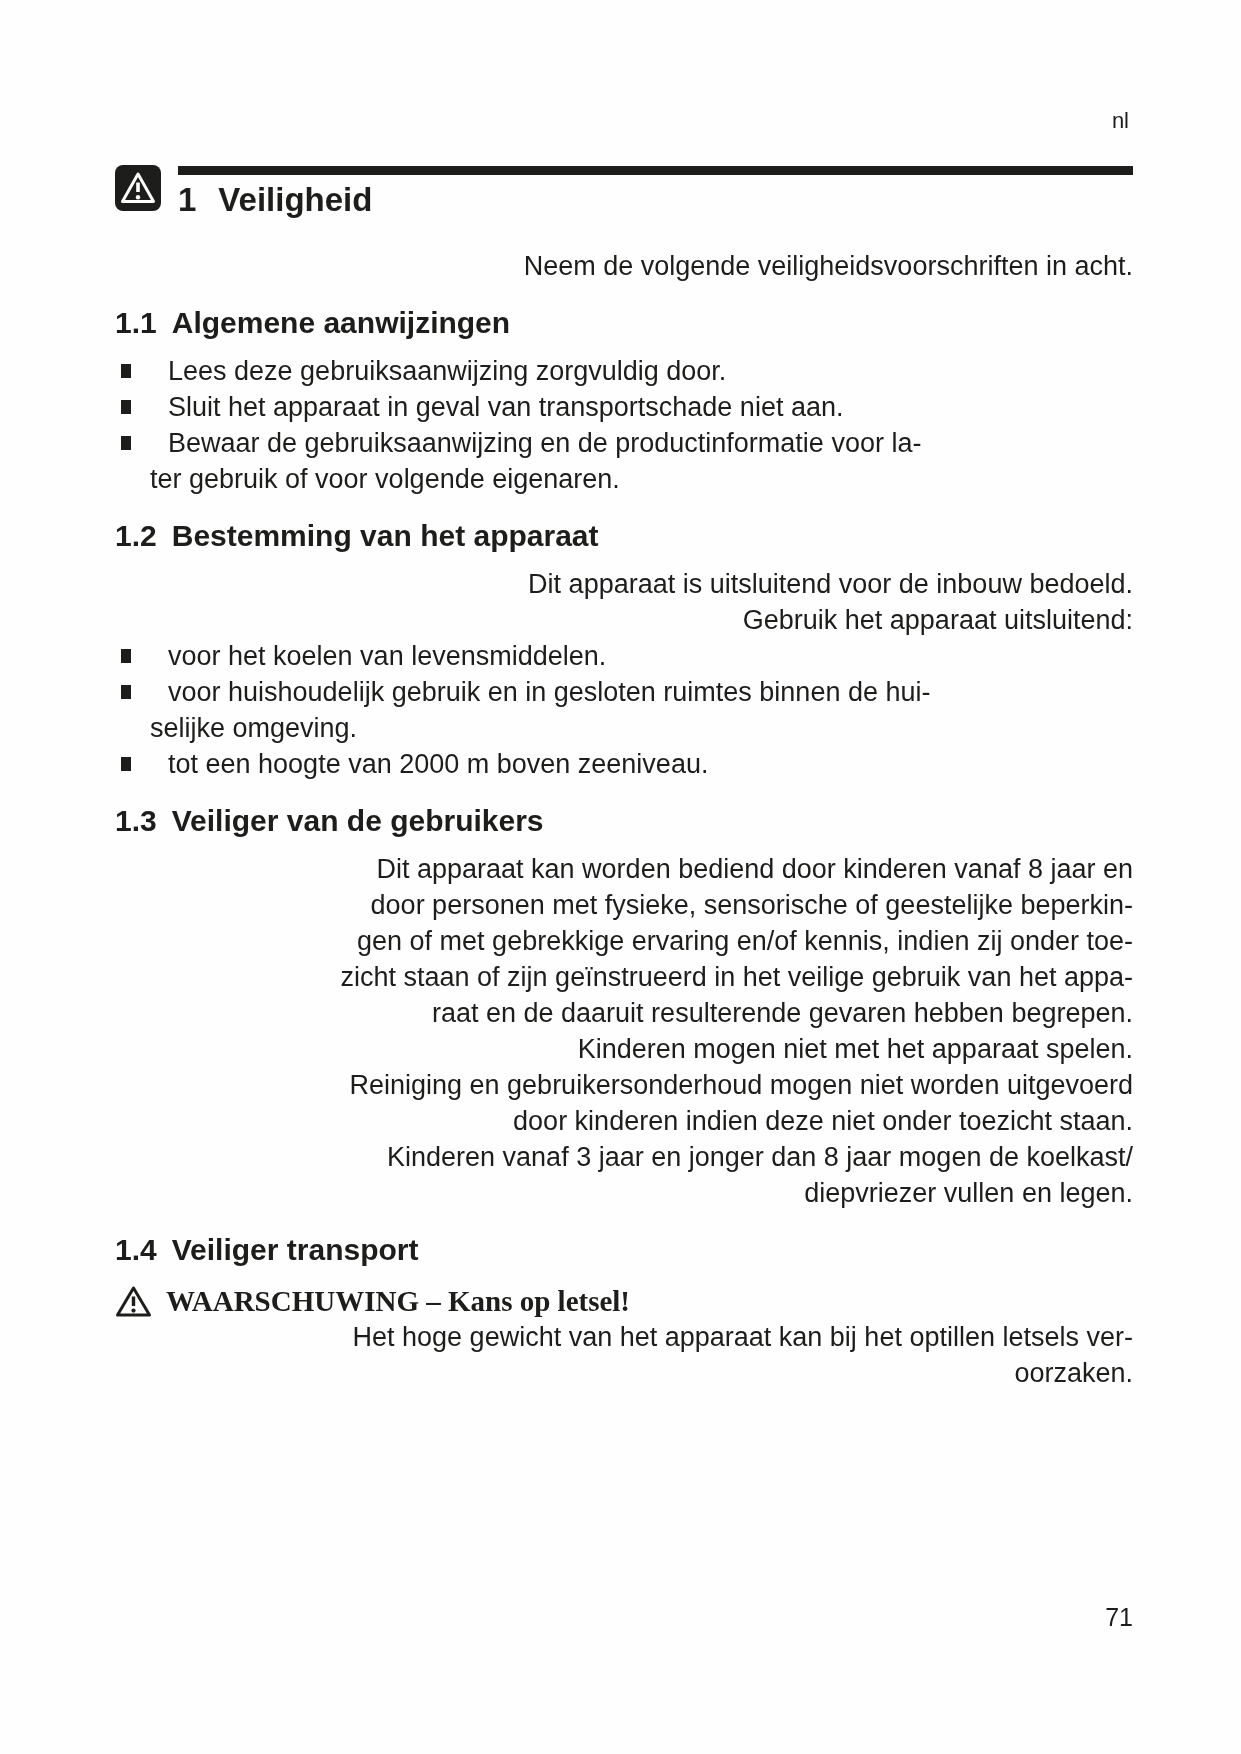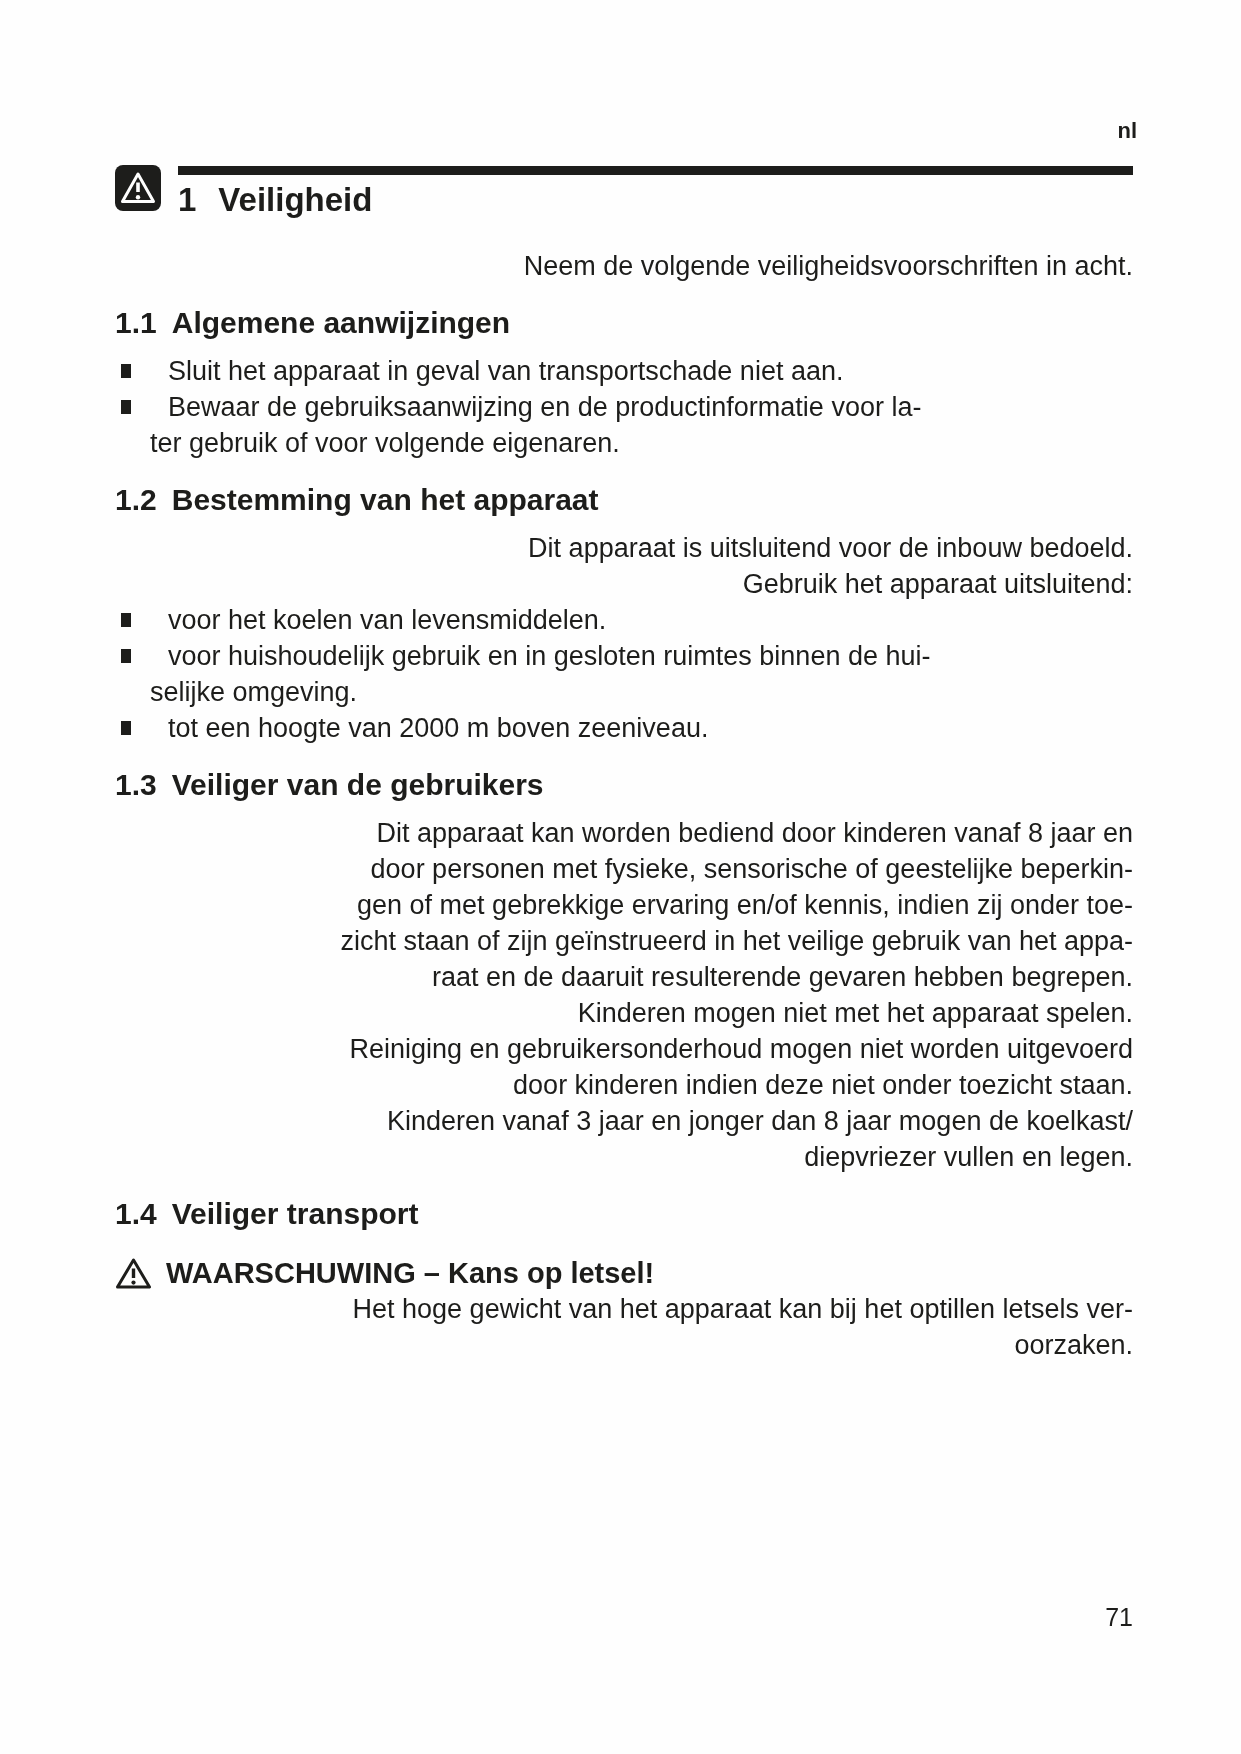--- a/index.html
+++ b/index.html
@@ -13,24 +13,23 @@
     height: 1754px;
     margin: 0 auto;
     background: #fefefe;
     color: #1d1d1b;
     font-family: "Liberation Sans", "DejaVu Sans", sans-serif;
     overflow: hidden;
   }
   .lang-marker {
     position: absolute;
     top: 108px;
-    right: 104px;
+    right: 112px;
     font-size: 22px;
-    font-weight: bold;
-    margin-top: 10px;
+    font-weight: normal;
   }
   .content {
     position: absolute;
     left: 115px;
     top: 163px;
     width: 1018px;
   }
   
   .chapter-header {
     display: flex;
@@ -106,24 +105,25 @@
     width: 0;
     height: 0;
     border-left: 13px solid #1d1d1b;
     border-top: 8px solid transparent;
     border-bottom: 8px solid transparent;
   }
   
   .warning-head {
     display: flex;
     align-items: center;
-    margin: 24px 0 0 0;
+    margin: 16px 0 0 0;
     font-size: 29px;
     font-weight: bold;
     line-height: 36px;
+    font-family: Liberation Serif, serif;
   }
   .warning-icon {
     flex: 0 0 auto;
     width: 37px;
     height: 33px;
     margin-right: 14px;
     display: block;
   }
   .page-number {
     position: absolute;
@@ -159,20 +159,24 @@
 
     <p class="intro">Neem de volgende veiligheidsvoorschriften in acht.</p>
 
     <section>
       <h2>
         <span class="sec-num">1.1</span><span>Algemene aanwijzingen</span>
       </h2>
       <ul class="bullets">
         <li>
           <span class="sq"></span>
+          <span class="li-text">Lees deze gebruiksaanwijzing zorgvuldig door.</span>
+        </li>
+        <li>
+          <span class="sq"></span>
           <span class="li-text">Sluit het apparaat in geval van transportschade niet aan.</span>
         </li>
         <li>
           <span class="sq"></span>
           <span class="li-text">Bewaar de gebruiksaanwijzing en de productinformatie voor la-
 ter gebruik of voor volgende eigenaren.</span>
         </li>
       </ul>
     </section>
 

